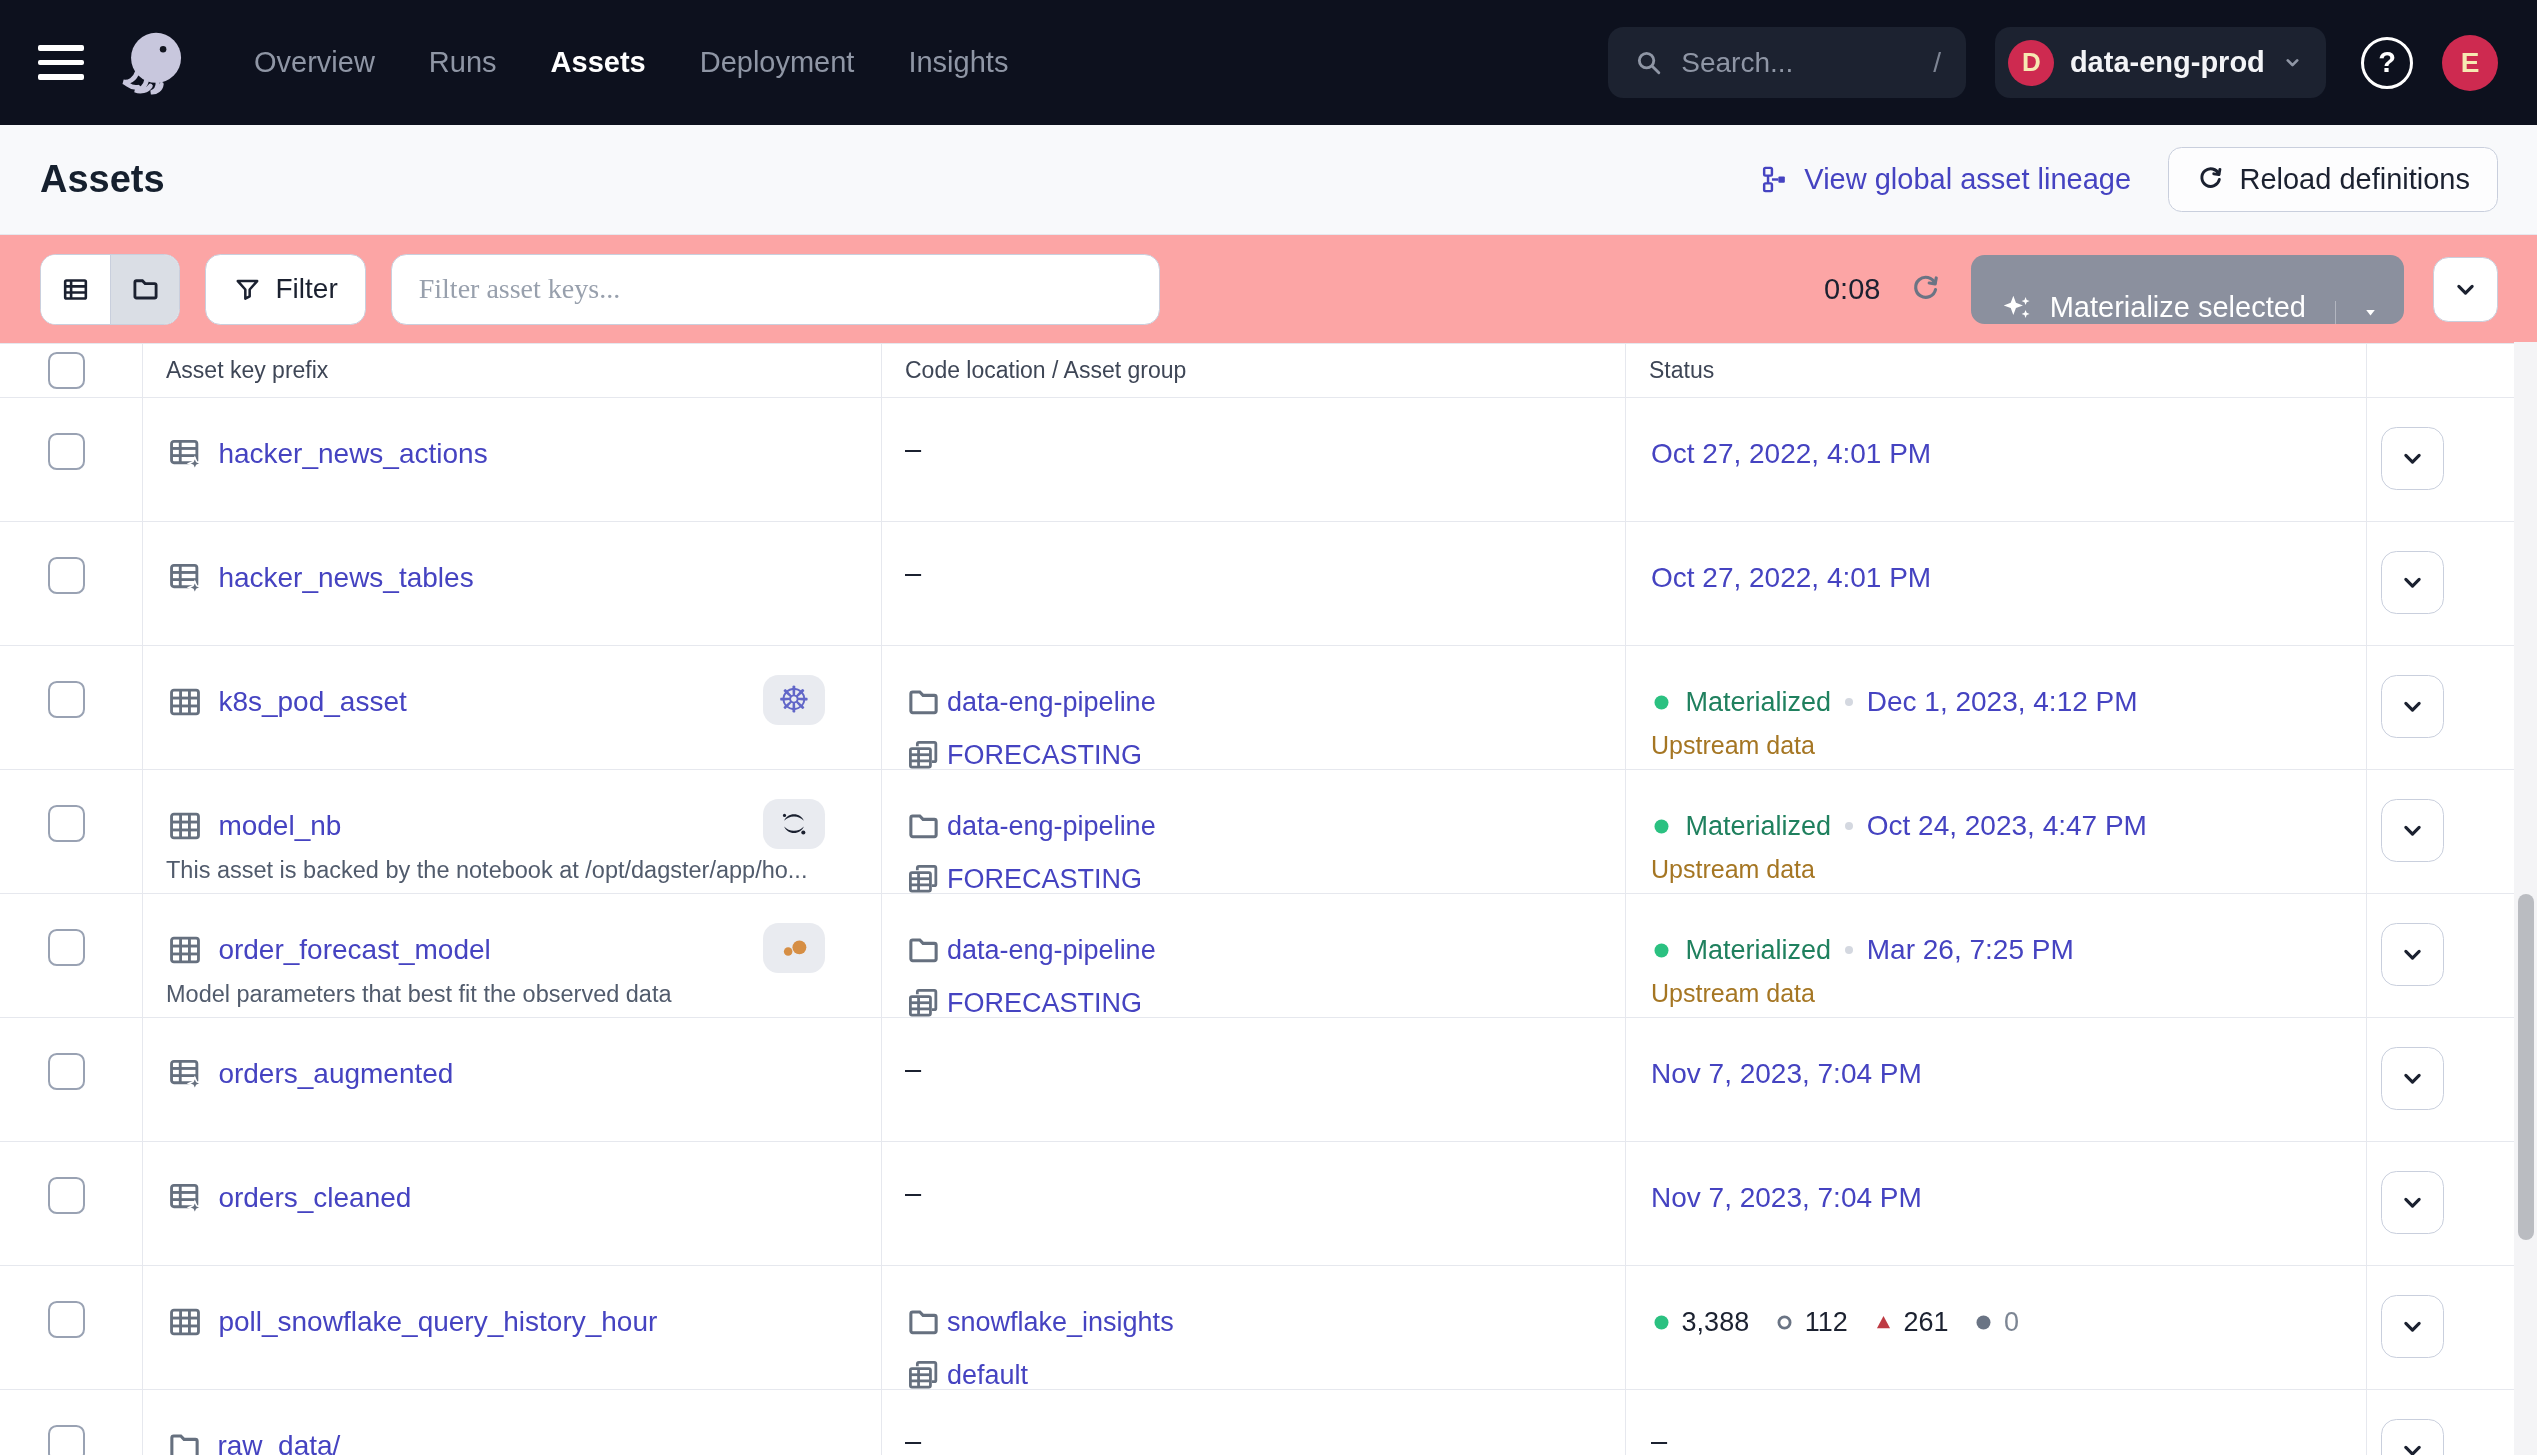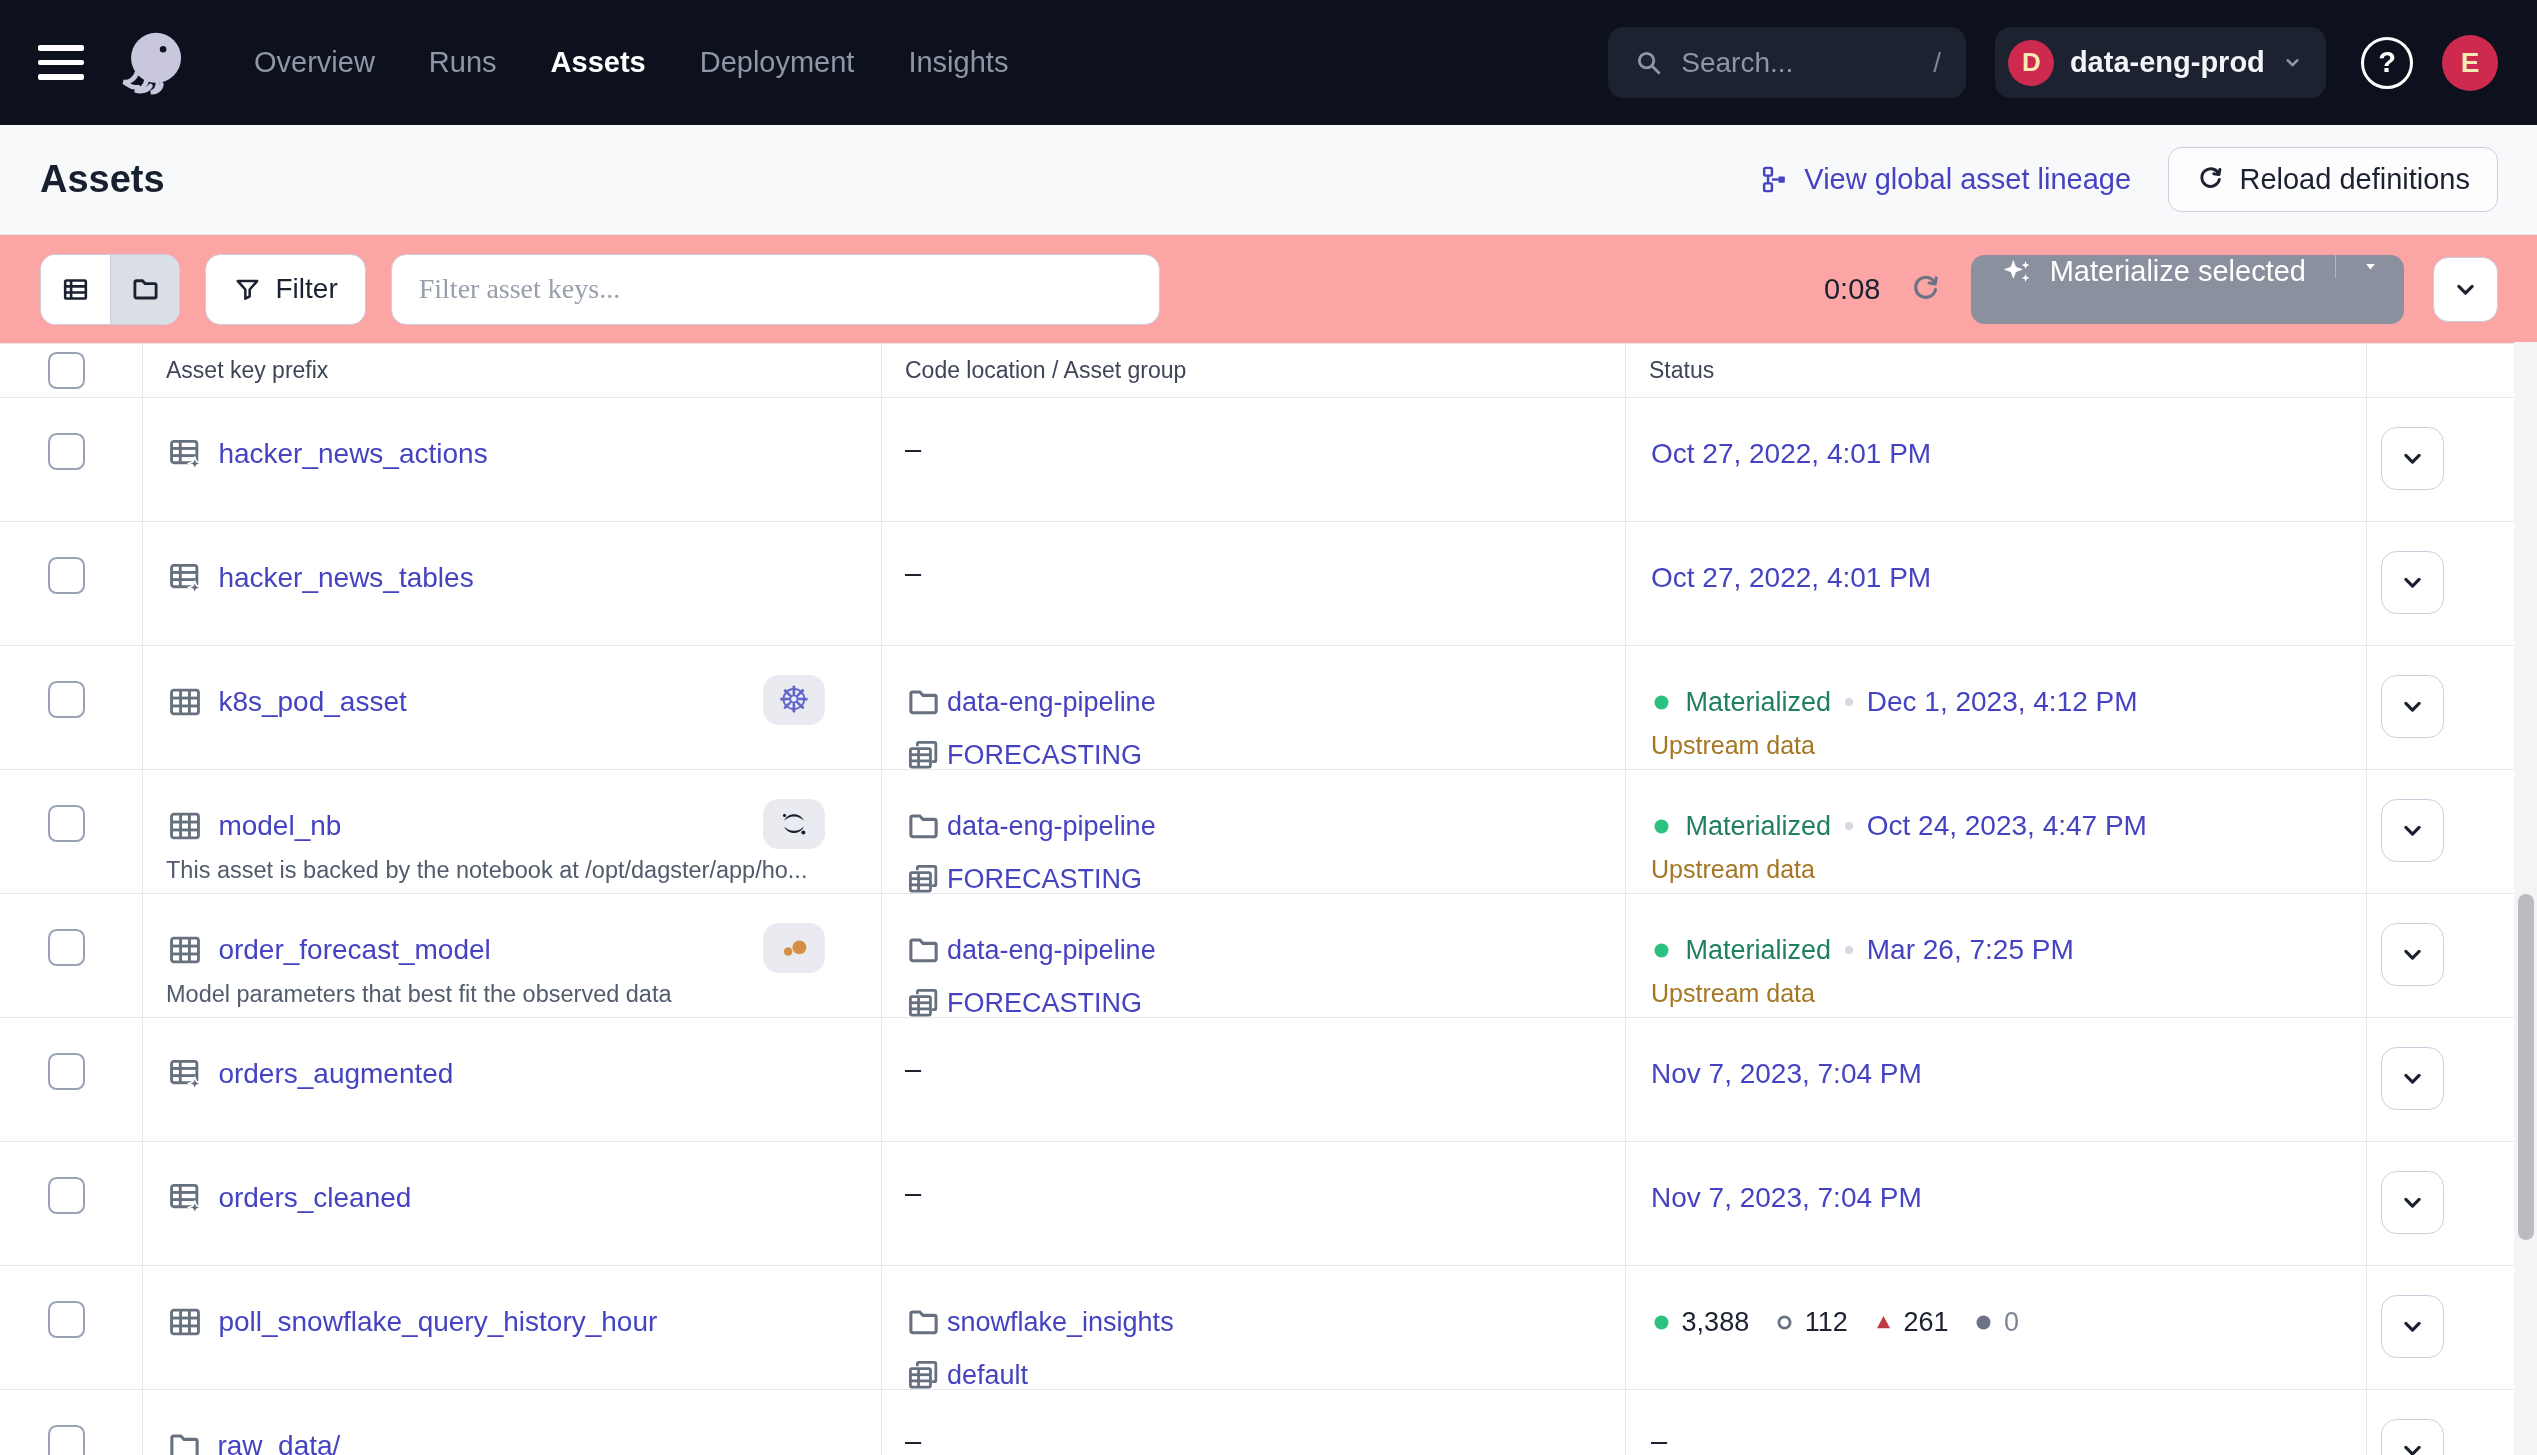--- a/index.html
+++ b/index.html
@@ -43,21 +43,21 @@
   .seg{display:flex;height:71px;border:1.9px solid var(--btn-border);border-radius:15.4px;overflow:hidden;background:#fff}
   .seg-btn{width:69px;display:grid;place-items:center;cursor:pointer;background:#fff}
   .seg-btn + .seg-btn{border-left:1.9px solid var(--btn-border)}
   .seg-btn.active{background:#DADEE5}
   .filter-btn{height:71px;border:1.9px solid var(--btn-border);border-radius:15.4px;background:#fff;display:flex;align-items:center;gap:13.5px;padding:0 27px;font-size:28px;color:var(--ink);cursor:pointer}
   .key-input{width:769px;height:71px;border:1.9px solid var(--btn-border);border-radius:15.4px;padding:0 27px;font-size:28px;color:var(--ink);outline:none;font-family:Liberation Serif, serif}
   .key-input::placeholder{color:#98A0AD}
   .tb-right{margin-left:auto;display:flex;align-items:center;gap:29px}
   .timer{font-size:29px;color:var(--ink)}
   .refresh-btn{display:grid;place-items:center;color:#6A7484;cursor:pointer}
-  .mat-btn{height:69px;border-radius:13.5px;background:var(--mat-btn);color:#fff;display:flex;align-items:flex-start;cursor:pointer;overflow:hidden}
+  .mat-btn{height:69px;border-radius:13.5px;background:var(--mat-btn);color:#fff;display:flex;align-items:flex-end;cursor:pointer;overflow:hidden}
   .mat-main{display:flex;align-items:center;gap:16.3px;padding:0 29px;font-size:29px}
   .mat-caret{width:69px;border-left:1.9px solid rgba(255,255,255,.35);display:grid;place-items:center}
   .more-btn{width:65px;height:65px;border:1.9px solid var(--btn-border);border-radius:15.4px;background:#fff;display:grid;place-items:center;cursor:pointer}
 
   
   .thead,.trow{display:grid;grid-template-columns:143px 739px 744px 741px 146px}
   .thead{height:55px;border-top:1px solid var(--border);border-bottom:1px solid var(--border);align-items:center}
   .hcell{height:100%;display:flex;align-items:center;font-size:23px;color:var(--muted-ink)}
   .hcell:not(:last-child){border-right:1px solid var(--border)}
   .hcell.hc0{padding-left:48px}

